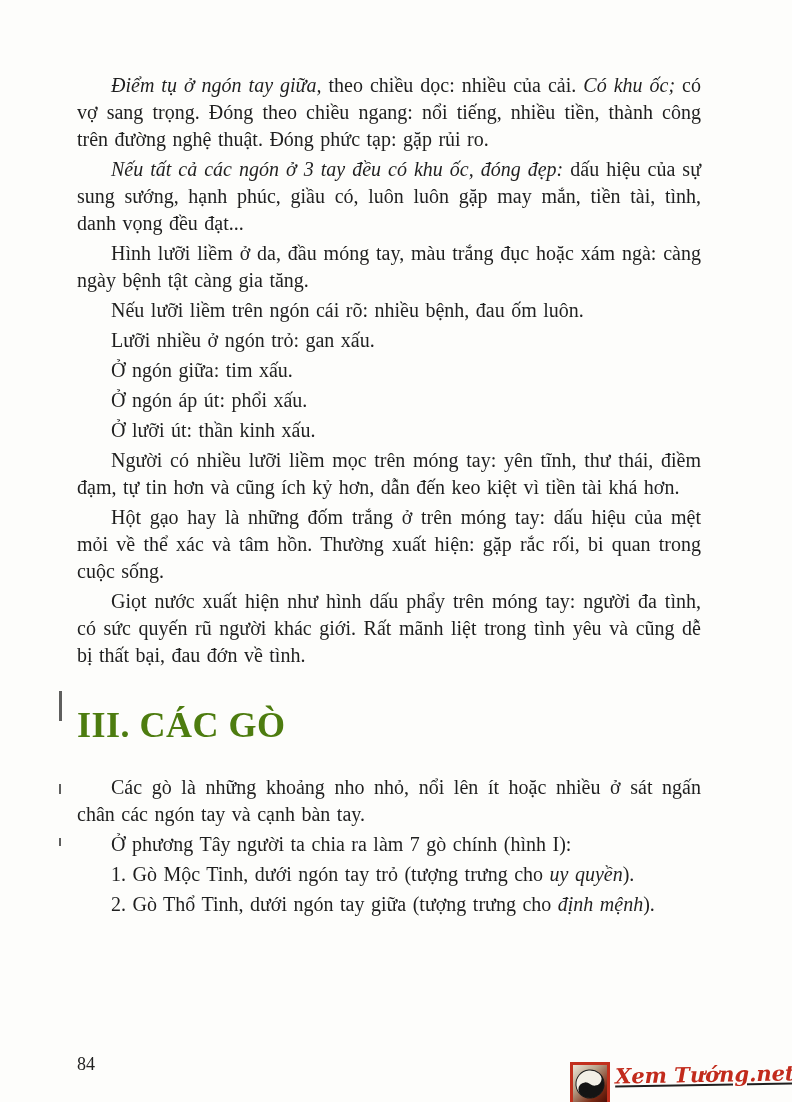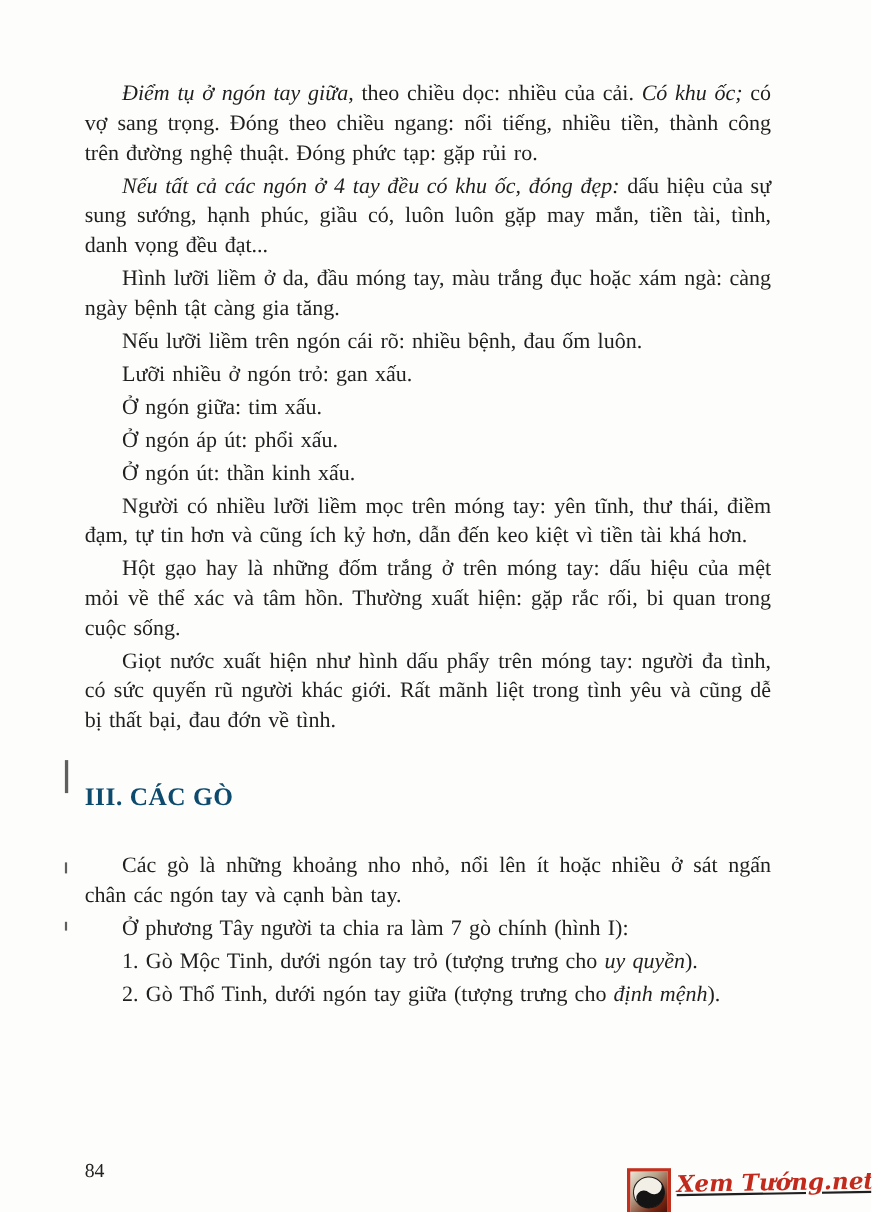--- a/index.html
+++ b/index.html
@@ -22,26 +22,26 @@
   .content p {
     margin: 0 0 3px 0;
     font-size: 20px;
     line-height: 27px;
     text-align: justify;
     text-indent: 34px;
     word-spacing: 1.5px;
   }
   .content h1 {
     margin: 33px 0 26px 0;
-    font-size: 23px;
+    font-size: 36px;
     line-height: 46px;
     font-weight: 700;
     letter-spacing: 0.5px;
     text-indent: 0;
-    color: #0c4a6e;
+    color: #4d7c0f;
   }
   .it { font-style: italic; }
   .footer {
     position: absolute;
     left: 0; top: 1046px; width: 800px; height: 52px;
   }
   .pagenum {
     position: absolute;
     left: 77px; top: 8px;
     font-size: 18px;
@@ -74,27 +74,27 @@
   .speck.s2 { left: 59px; top: 784px; width: 2px; height: 10px; }
   .speck.s3 { left: 59px; top: 838px; width: 2px; height: 8px; }
 </style>
 </head>
 <body>
 
 <div class="page">
 
   <main class="content">
       <p><span class="it">Điểm tụ ở ngón tay giữa,</span><span> theo chiều dọc: nhiều của cải. </span><span class="it">Có khu ốc;</span><span> có vợ sang trọng. Đóng theo chiều ngang: nổi tiếng, nhiều tiền, thành công trên đường nghệ thuật. Đóng phức tạp: gặp rủi ro.</span></p>
-      <p><span class="it">Nếu tất cả các ngón ở 4 tay đều có khu ốc, đóng đẹp:</span><span> dấu hiệu của sự sung sướng, hạnh phúc, giầu có, luôn luôn gặp may mắn, tiền tài, tình, danh vọng đều đạt...</span></p>
+      <p><span class="it">Nếu tất cả các ngón ở 3 tay đều có khu ốc, đóng đẹp:</span><span> dấu hiệu của sự sung sướng, hạnh phúc, giầu có, luôn luôn gặp may mắn, tiền tài, tình, danh vọng đều đạt...</span></p>
       <p><span>Hình lưỡi liềm ở da, đầu móng tay, màu trắng đục hoặc xám ngà: càng ngày bệnh tật càng gia tăng.</span></p>
       <p><span>Nếu lưỡi liềm trên ngón cái rõ: nhiều bệnh, đau ốm luôn.</span></p>
       <p><span>Lưỡi nhiều ở ngón trỏ: gan xấu.</span></p>
       <p><span>Ở ngón giữa: tim xấu.</span></p>
       <p><span>Ở ngón áp út: phổi xấu.</span></p>
-      <p><span>Ở ngón út: thần kinh xấu.</span></p>
+      <p><span>Ở lưỡi út: thần kinh xấu.</span></p>
       <p><span>Người có nhiều lưỡi liềm mọc trên móng tay: yên tĩnh, thư thái, điềm đạm, tự tin hơn và cũng ích kỷ hơn, dẫn đến keo kiệt vì tiền tài khá hơn.</span></p>
       <p><span>Hột gạo hay là những đốm trắng ở trên móng tay: dấu hiệu của mệt mỏi về thể xác và tâm hồn. Thường xuất hiện: gặp rắc rối, bi quan trong cuộc sống.</span></p>
       <p><span>Giọt nước xuất hiện như hình dấu phẩy trên móng tay: người đa tình, có sức quyến rũ người khác giới. Rất mãnh liệt trong tình yêu và cũng dễ bị thất bại, đau đớn về tình.</span></p>
       <h1><span>III. CÁC GÒ</span></h1>
       <p><span>Các gò là những khoảng nho nhỏ, nổi lên ít hoặc nhiều ở sát ngấn chân các ngón tay và cạnh bàn tay.</span></p>
       <p><span>Ở phương Tây người ta chia ra làm 7 gò chính (hình I):</span></p>
       <p><span>1. Gò Mộc Tinh, dưới ngón tay trỏ (tượng trưng cho </span><span class="it">uy quyền</span><span>).</span></p>
       <p><span>2. Gò Thổ Tinh, dưới ngón tay giữa (tượng trưng cho </span><span class="it">định mệnh</span><span>).</span></p>
     </main>
 

